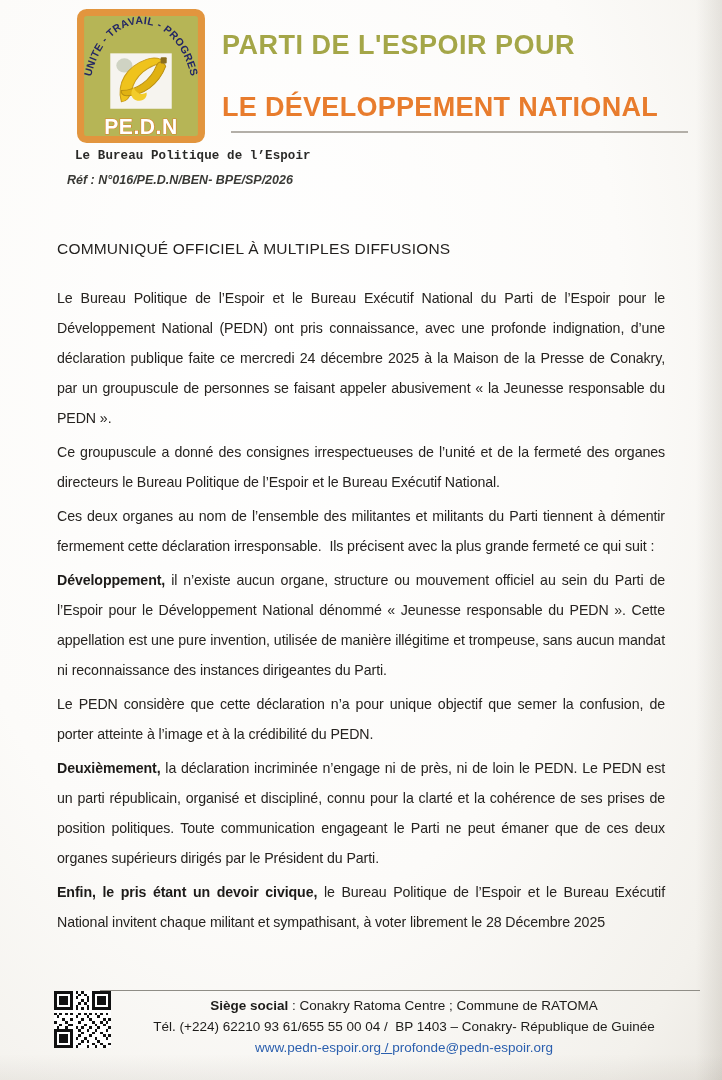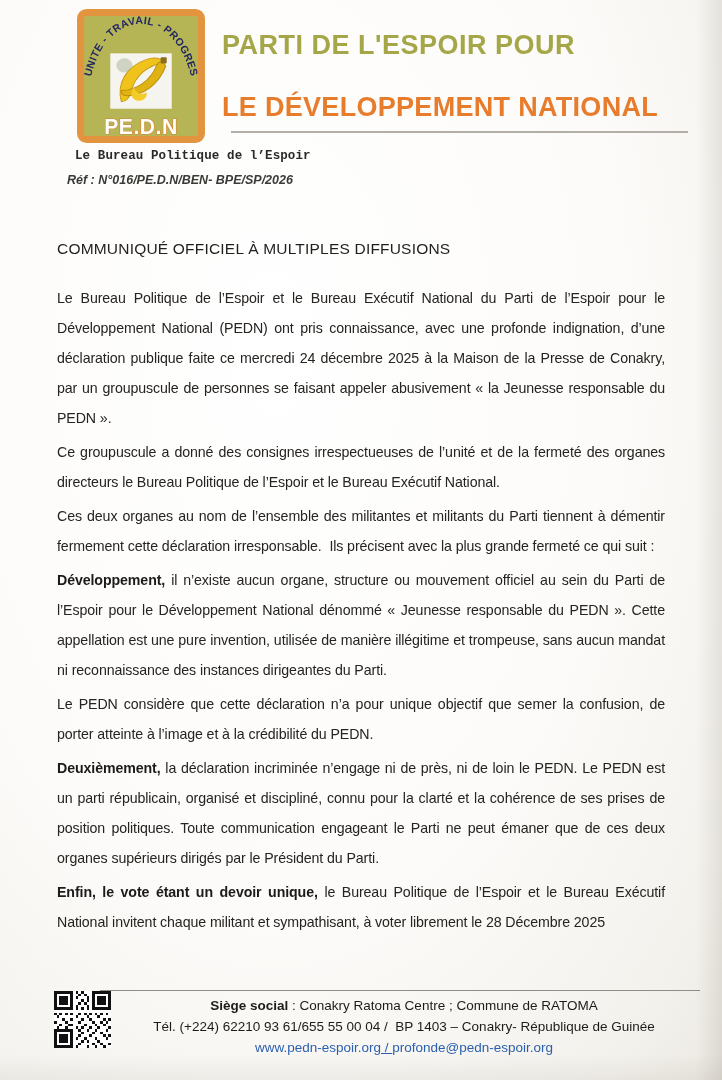--- a/index.html
+++ b/index.html
@@ -126,21 +126,21 @@
     <p class="body-p"><b class="lead"></b><span>Ce groupuscule a donné des consignes irrespectueuses de l’unité et de la fermeté des organes directeurs le Bureau Politique de l’Espoir et le Bureau Exécutif National.</span></p>
 
     <p class="body-p"><b class="lead"></b><span>Ces deux organes au nom de l’ensemble des militantes et militants du Parti tiennent à démentir fermement cette déclaration irresponsable.&nbsp; Ils précisent avec la plus grande fermeté ce qui suit :</span></p>
 
     <p class="body-p"><b class="lead">Développement,</b><span> il n’existe aucun organe, structure ou mouvement officiel au sein du Parti de l’Espoir pour le Développement National dénommé « Jeunesse responsable du PEDN ». Cette appellation est une pure invention, utilisée de manière illégitime et trompeuse, sans aucun mandat ni reconnaissance des instances dirigeantes du Parti.</span></p>
 
     <p class="body-p"><b class="lead"></b><span>Le PEDN considère que cette déclaration n’a pour unique objectif que semer la confusion, de porter atteinte à l’image et à la crédibilité du PEDN.</span></p>
 
     <p class="body-p"><b class="lead">Deuxièmement,</b><span> la déclaration incriminée n’engage ni de près, ni de loin le PEDN. Le PEDN est un parti républicain, organisé et discipliné, connu pour la clarté et la cohérence de ses prises de position politiques. Toute communication engageant le Parti ne peut émaner que de ces deux organes supérieurs dirigés par le Président du Parti.</span></p>
 
-    <p class="body-p"><b class="lead">Enfin, le vote étant un devoir unique,</b><span> le Bureau Politique de l’Espoir et le Bureau Exécutif National invitent chaque militant et sympathisant, à voter librement le 28 Décembre 2025</span></p>
+    <p class="body-p"><b class="lead">Enfin, le pris étant un devoir civique,</b><span> le Bureau Politique de l’Espoir et le Bureau Exécutif National invitent chaque militant et sympathisant, à voter librement le 28 Décembre 2025</span></p>
   </main>
 
   <div class="footer-rule"></div>
 
   <svg class="qr" viewBox="0 0 21 21" xmlns="http://www.w3.org/2000/svg" shape-rendering="crispEdges">
     <rect x="0" y="0" width="21" height="21" fill="#ffffff"></rect>
     <g fill="#111111">
       <rect x="0" y="0" width="7" height="7"></rect>
         <rect x="1" y="1" width="5" height="5" fill="#ffffff"></rect>
         <rect x="2" y="2" width="3" height="3"></rect>

